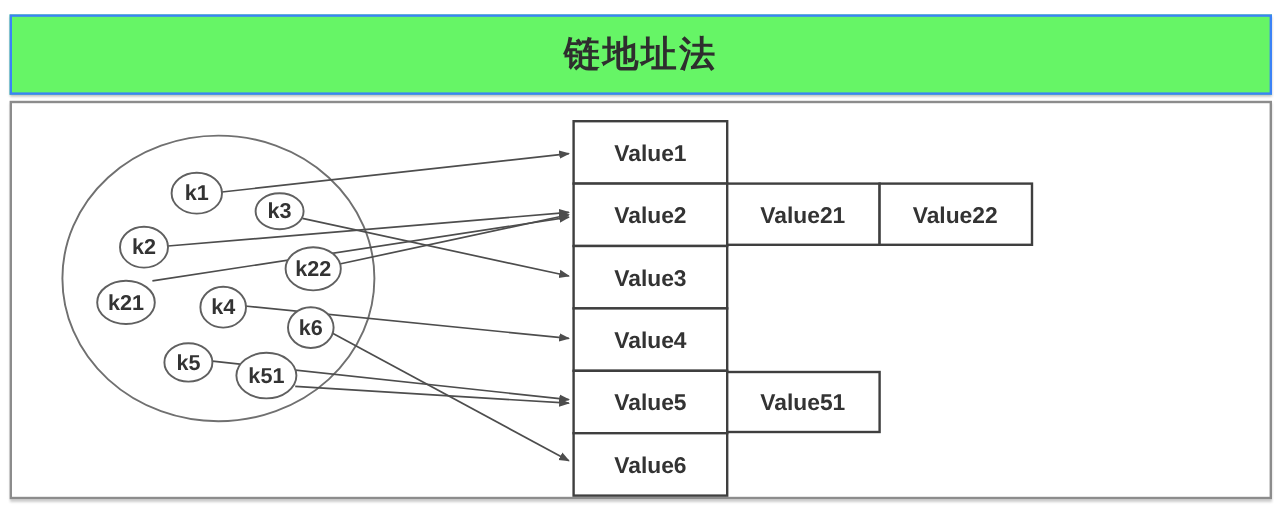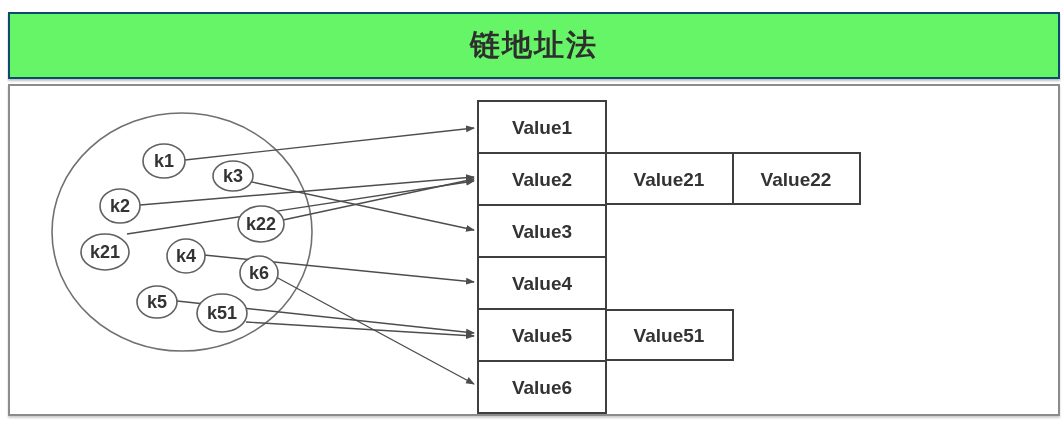--- a/index.html
+++ b/index.html
@@ -2,21 +2,21 @@
 <html><head>
 <meta charset="utf-8">
 <style>
   html,body{margin:0;padding:0;background:#ffffff;}
   body{
     width:1062px;height:424px;position:relative;overflow:hidden;
     font-family:"Liberation Sans","DejaVu Sans",sans-serif;
   }
   .header{
     position:absolute;left:8px;top:12px;width:1048px;height:63px;
-    background:#66f566;border:2px solid #0c4a6e;
+    background:#66f566;border:2px solid #3b82f6;
     display:flex;align-items:center;justify-content:center;
     box-shadow:0 2px 2px rgba(0,0,0,0.25);
   }
   .header .title{
     font-size:30px;font-weight:700;color:#2e2e2e;letter-spacing:2px;
   }
   .frame{
     position:absolute;left:8px;top:84px;width:1048px;height:328px;
     background:#ffffff;border:2px solid #8c8c8c;
     box-shadow:0 2px 2px rgba(0,0,0,0.2);

